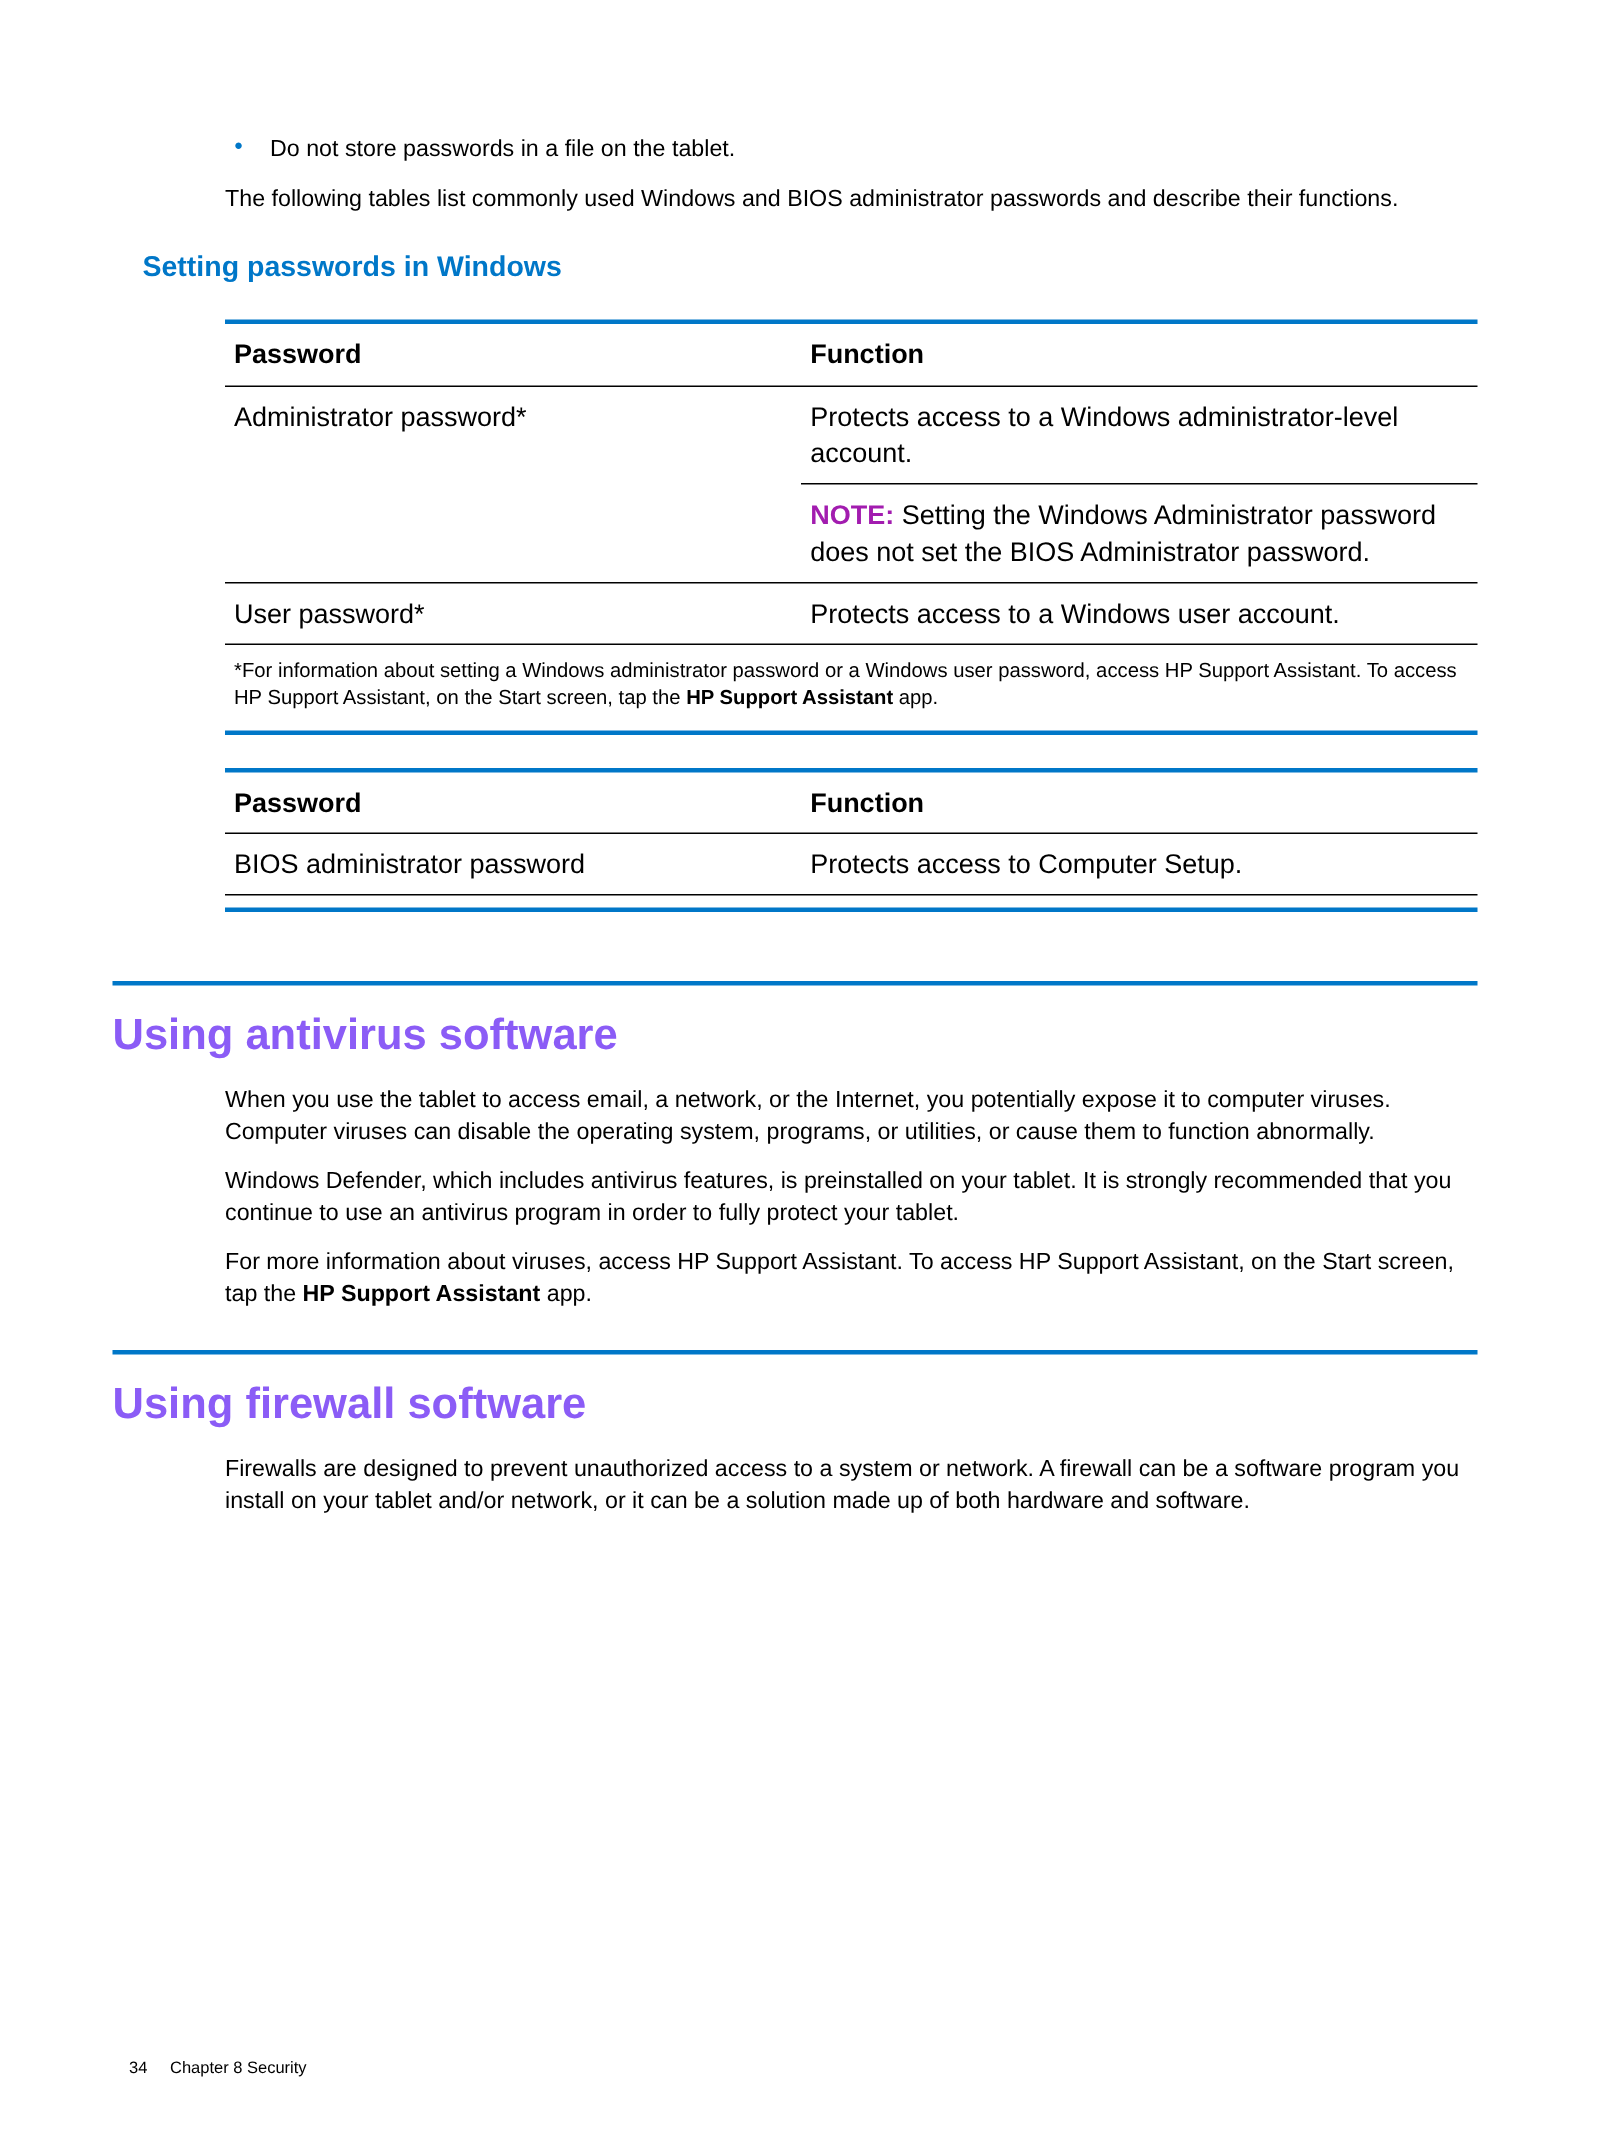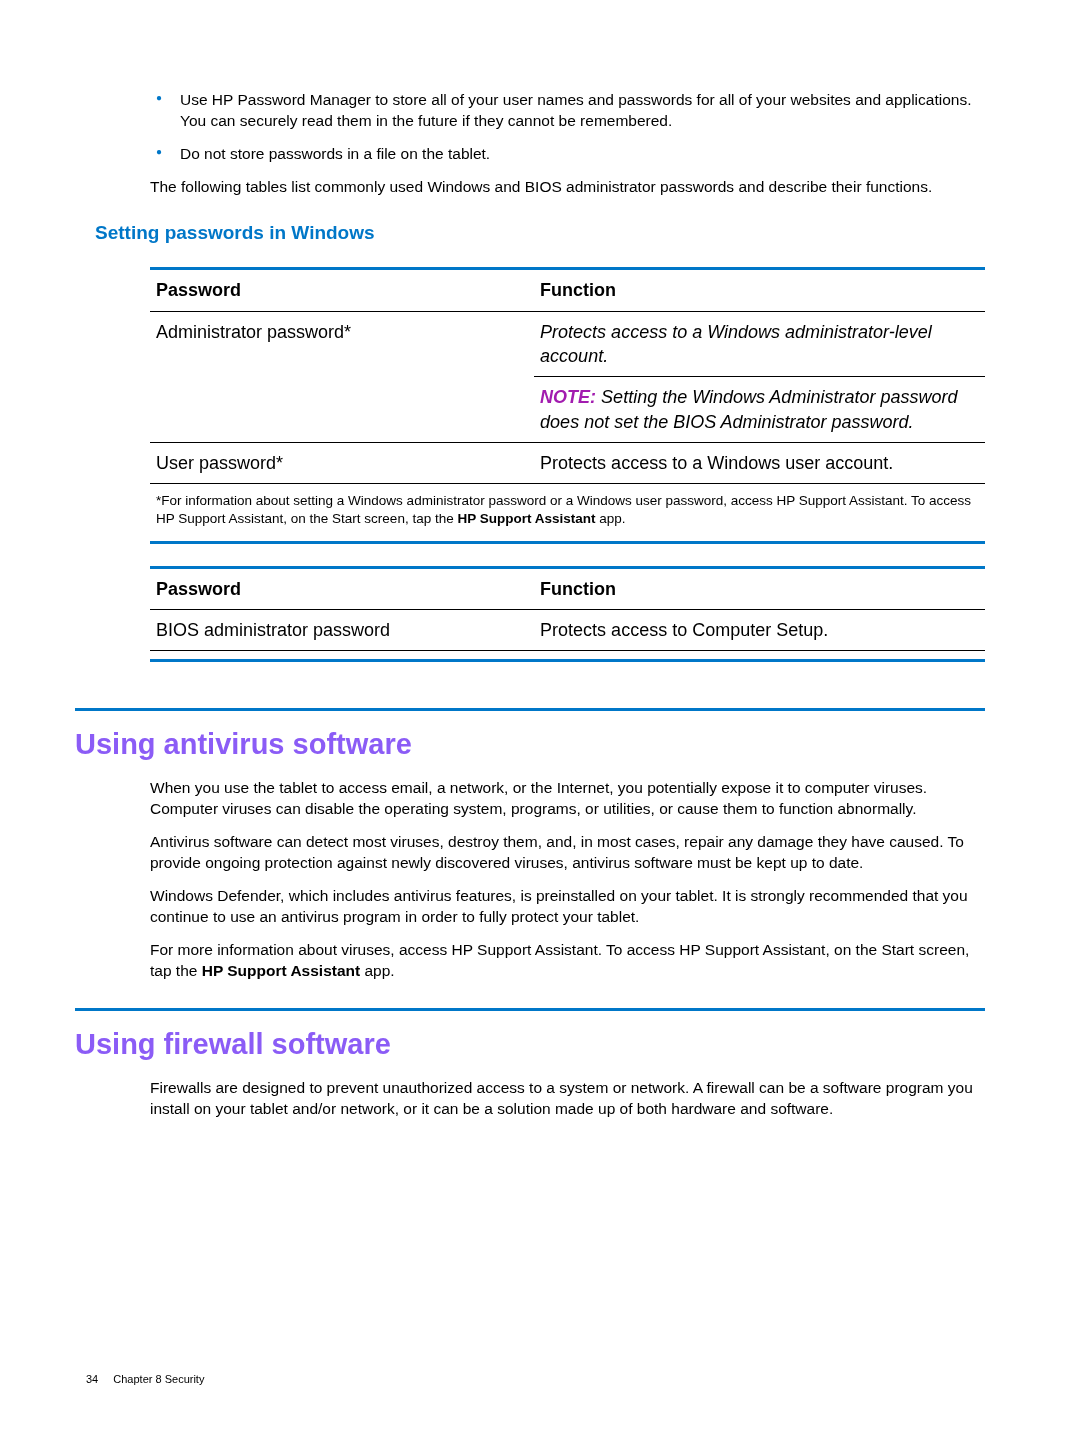--- a/index.html
+++ b/index.html
@@ -73,21 +73,20 @@
     border-bottom: 1px solid #000;
     padding: 8px 6px;
     vertical-align: top;
   }
   table.pwtable td.multi {
     padding: 0;
   }
   table.pwtable td.multi .subcell {
     padding: 8px 6px;
     border-bottom: 1px solid #000;
-    font-style: italic;
   }
   table.pwtable td.multi .subcell:last-child {
     border-bottom: none;
   }
   .note-label {
     color: #a21caf;
     font-weight: bold;
   }
   .footnote {
     border-bottom: 3px solid #0077c8;
@@ -108,21 +107,20 @@
   .page-footer .pn { margin-right: 12px; }
   .bold { font-weight: bold; }
 </style>
 </head>
 <body>
 
 <div class="page">
 
   <div class="body-indent">
     <ul class="bullets">
-      <li>Use HP Password Manager to store all of your user names and passwords for all of your websites and applications. You can securely read them in the future if they cannot be remembered.</li>
       <li>Do not store passwords in a file on the tablet.</li>
     </ul>
     <p>The following tables list commonly used Windows and BIOS administrator passwords and describe their functions.</p>
   </div>
 
   <h2 class="section">Setting passwords in Windows</h2>
   <div class="body-indent">
     <table class="pwtable">
       <thead>
         <tr>
@@ -166,21 +164,20 @@
           <td>Protects access to Computer Setup.</td>
         </tr>
       </tbody>
     </table>
     <div class="bottom-rule"></div>
   </div>
 
   <h1 class="major">Using antivirus software</h1>
   <div class="body-indent">
     <p>When you use the tablet to access email, a network, or the Internet, you potentially expose it to computer viruses. Computer viruses can disable the operating system, programs, or utilities, or cause them to function abnormally.</p>
-    <p>Antivirus software can detect most viruses, destroy them, and, in most cases, repair any damage they have caused. To provide ongoing protection against newly discovered viruses, antivirus software must be kept up to date.</p>
     <p>Windows Defender, which includes antivirus features, is preinstalled on your tablet. It is strongly recommended that you continue to use an antivirus program in order to fully protect your tablet.</p>
     <p>
       <span>For more information about viruses, access HP Support Assistant. To access HP Support Assistant, on the Start screen, tap the </span><span class="bold">HP Support Assistant</span><span> app.</span>
     </p>
   </div>
 
   <h1 class="major" style="margin-top:26px">Using firewall software</h1>
   <div class="body-indent">
     <p>Firewalls are designed to prevent unauthorized access to a system or network. A firewall can be a software program you install on your tablet and/or network, or it can be a solution made up of both hardware and software.</p>
   </div>

